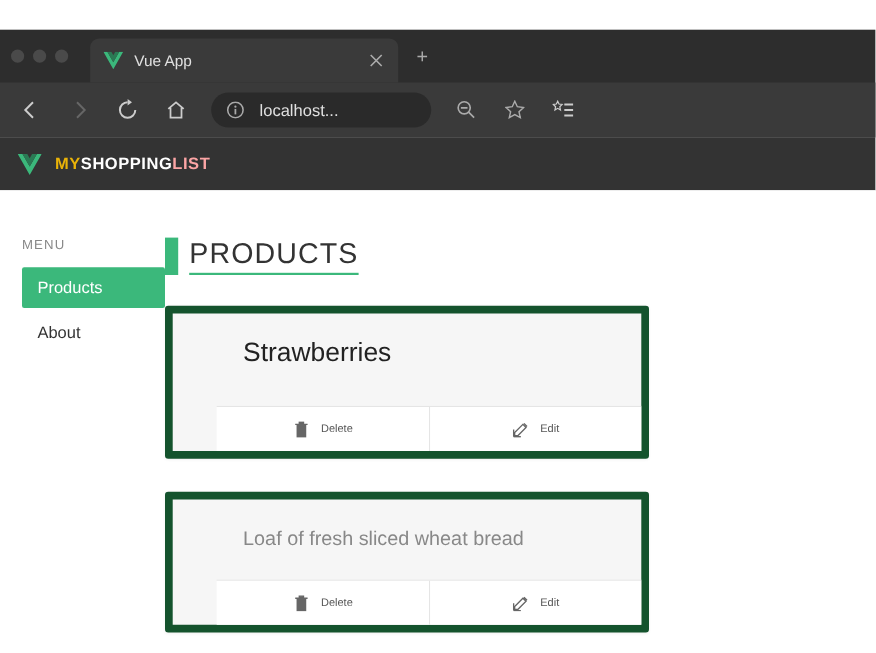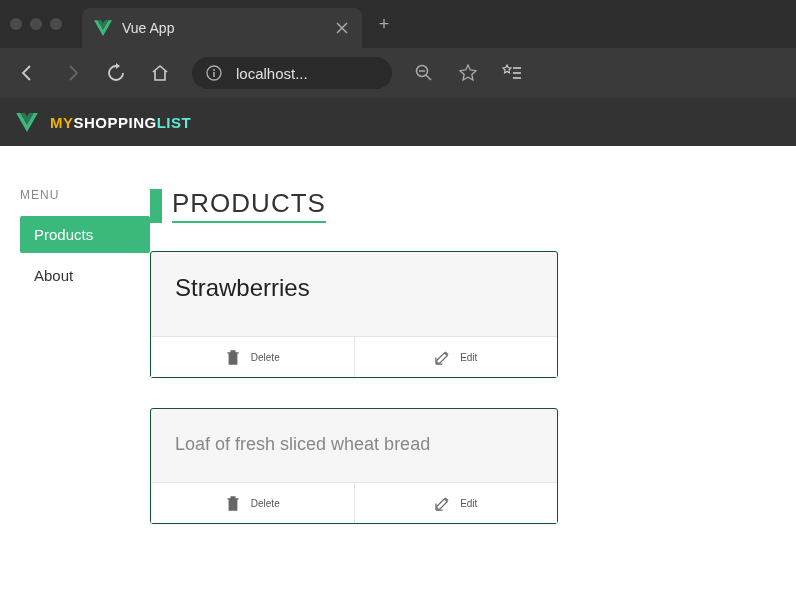--- a/index.html
+++ b/index.html
@@ -1,20 +1,20 @@
 <!DOCTYPE html>
 <html><head>
   <meta charset="utf-8">
   <style>
     * { margin: 0; padding: 0; box-sizing: border-box; }
     body { font-family: -apple-system, BlinkMacSystemFont, "Segoe UI", Helvetica, Arial, sans-serif; background: #fff; width: 796px; height: 594px; overflow: hidden; }
 
     
     .browser-chrome { background: #2d2d2d; height: 98px; }
-    .tab-bar { display: flex; align-items: center; height: 48px; padding: 0 10px; }
+    .tab-bar { display: flex; align-items: center; height: 48px; padding: 0 10px; margin-top: 27px; }
     .traffic-lights { display: flex; gap: 8px; margin-right: 20px; }
     .traffic-light { width: 12px; height: 12px; border-radius: 50%; background: #4a4a4a; }
     .tab { display: flex; align-items: center; background: #3a3a3a; border-radius: 8px 8px 0 0; padding: 8px 12px; gap: 10px; min-width: 280px; height: 40px; margin-top: 8px; }
     .tab-favicon { width: 18px; height: 18px; display: flex; align-items: center; justify-content: center; }
     .tab-title { color: #e0e0e0; font-size: 14px; flex: 1; }
     .tab-close { color: #aaa; cursor: pointer; width: 16px; height: 16px; display: flex; align-items: center; justify-content: center; }
     .new-tab { color: #aaa; margin-left: 12px; width: 20px; height: 20px; display:flex; align-items:center; justify-content:center; cursor:pointer; font-size: 18px; }
 
     .toolbar { display: flex; align-items: center; height: 50px; padding: 0 16px; gap: 20px; background: #3a3a3a; }
     .toolbar-btn { color: #ccc; width: 24px; height: 24px; display: flex; align-items: center; justify-content: center; cursor: pointer; }
@@ -22,36 +22,36 @@
     .address-bar { display: flex; align-items: center; background: #2a2a2a; border-radius: 16px; padding: 6px 12px; gap: 12px; flex: 0 0 200px; }
     .address-url { color: #e0e0e0; font-size: 15px; }
     .toolbar-icon { color: #aaa; width: 20px; height: 20px; display:flex; align-items:center; justify-content:center; }
 
     
     .app-header { background: #333; height: 48px; display: flex; align-items: center; padding: 0 16px; gap: 12px; }
     .app-logo { width: 22px; height: 22px; display:flex; align-items:center; justify-content:center; }
     .brand { font-size: 15px; font-weight: bold; letter-spacing: 0.5px; }
     .brand-my { color: #eab308; }
     .brand-shopping { color: #fff; }
-    .brand-list { color: #5eead4; }
+    .brand-list { color: #fca5a5; }
 
     
     .page-body { display: flex; background: #fff; height: calc(594px - 98px - 48px); padding-top: 42px; }
 
     .sidebar { width: 150px; padding-left: 20px; }
     .menu-title { color: #888; font-size: 12px; letter-spacing: 1px; margin-bottom: 14px; }
     .menu-item { display: block; padding: 10px 14px; font-size: 15px; color: #333; margin-bottom: 4px; cursor: pointer; border-radius: 2px; }
     .menu-item.active { background: #3bb87b; color: #fff; }
 
     .main { flex: 1; padding-right: 40px; }
     .page-title-wrap { display: flex; align-items: center; margin-bottom: 28px; }
     .title-accent { width: 12px; height: 34px; background: #3bb87b; margin-right: 10px; }
     .page-title { font-size: 26px; font-weight: 400; letter-spacing: 1px; color: #333; border-bottom: 2px solid #3bb87b; padding-bottom: 2px; }
 
-    .card { background: #f6f6f6; border: 1px solid #14532d; border-radius: 3px; margin-bottom: 30px; box-shadow: 0 1px 3px rgba(0,0,0,0.05); width: 408px; }
+    .card { background: #f6f6f6; border: 7px solid #14532d; border-radius: 3px; margin-bottom: 30px; box-shadow: 0 1px 3px rgba(0,0,0,0.05); width: 440px; padding-left: 40px; }
     .card-body { padding: 22px 24px 24px; }
     .card-title { font-size: 24px; color: #222; margin-bottom: 10px; font-weight: 500; }
     .card-desc { font-size: 18px; color: #888; line-height: 1.5; }
     .card-actions { display: flex; border-top: 1px solid #e5e5e5; }
     .card-action { flex: 1; padding: 12px 0; text-align: center; font-size: 10px; color: #555; cursor: pointer; display: flex; align-items: center; justify-content: center; gap: 10px; background: #fff; }
     .card-action:first-child { border-right: 1px solid #e5e5e5; }
     .action-icon { color: #666; width: 16px; height: 16px; display:inline-flex; align-items:center; justify-content:center; }
 
     svg { display: block; }
   </style>

